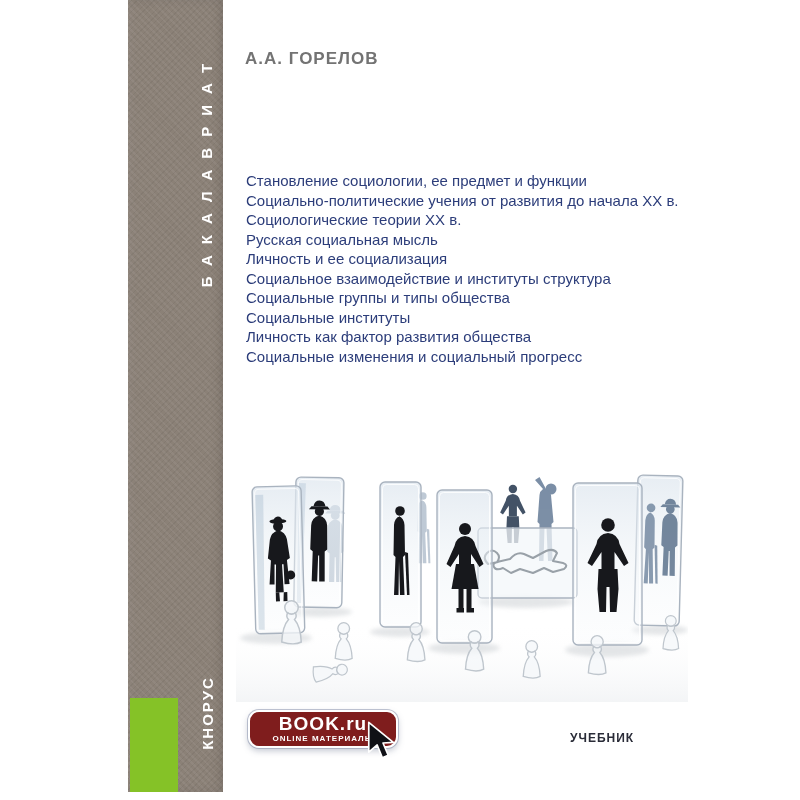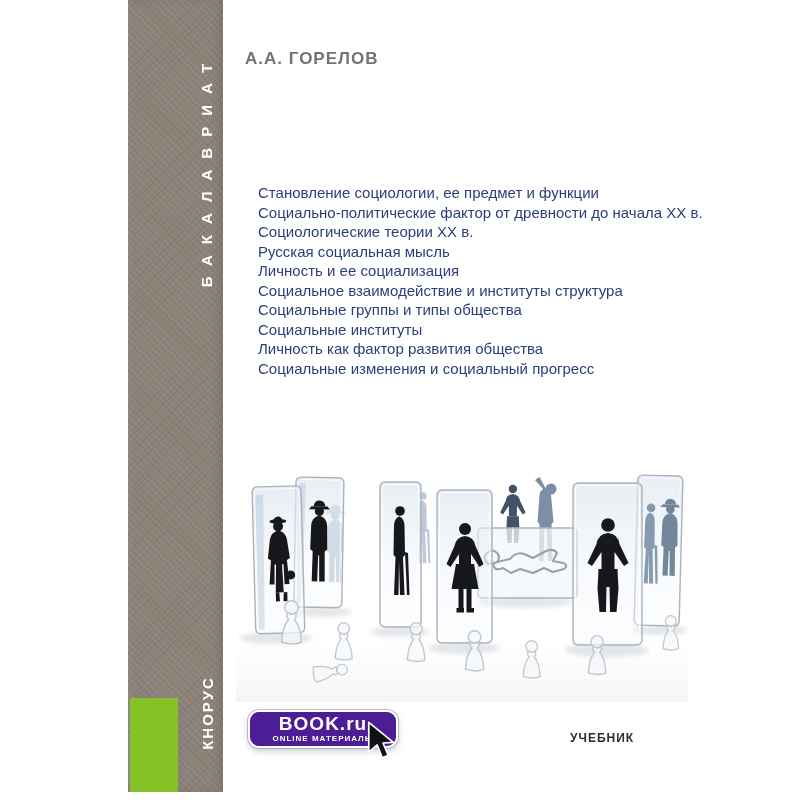--- a/index.html
+++ b/index.html
@@ -14,29 +14,29 @@
   .spine-label{position:absolute;left:78px;top:170px;transform:translate(-50%,-50%) rotate(-90deg);
     white-space:nowrap;color:#ffffff;font-weight:bold;font-size:15px;letter-spacing:11px;}
   .green-block{position:absolute;left:2px;bottom:0;width:48px;height:94px;background:#85c227;}
   .publisher-name{position:absolute;left:79px;top:713px;transform:translate(-50%,-50%) rotate(-90deg);
     white-space:nowrap;color:#ffffff;font-weight:bold;font-size:15px;letter-spacing:2px;}
 
   
   .author{position:absolute;left:245px;top:49px;font-size:17px;font-weight:bold;color:#737373;letter-spacing:1px;}
   .title{position:absolute;left:240px;top:72px;font-family:"DejaVu Serif","Liberation Serif",serif;
     font-weight:bold;font-size:58px;color:#2b3478;letter-spacing:-1px;line-height:1;}
-  .topics{position:absolute;left:246px;top:171px;margin:12px;padding:0;list-style:none;
+  .topics{position:absolute;left:246px;top:171px;margin:0;padding:0;list-style:none;
     font-size:15px;line-height:19.5px;color:#2c3d7a;}
 
   
   .photo{position:absolute;left:236px;top:426px;width:452px;height:276px;}
 
   
   .badge{position:absolute;left:248px;top:710px;width:150px;height:38px;box-sizing:border-box;
-    background:#4c1d95;border:2px solid #ffffff;border-radius:11px;text-align:center;cursor:pointer;
+    background:#7f1d1d;border:2px solid #ffffff;border-radius:11px;text-align:center;cursor:pointer;
     box-shadow:0 0 0 1px rgba(140,150,175,.55), 0 3px 6px rgba(90,100,130,.35);}
   .badge-title{color:#ffffff;font-weight:bold;font-size:19px;letter-spacing:1px;line-height:20px;margin-top:2px;}
   .badge-subtitle{color:#ffffff;font-weight:bold;font-size:8px;letter-spacing:1px;line-height:9px;}
   .cursor-icon{position:absolute;left:366px;top:721px;width:34px;height:44px;z-index:5;}
   .edition{position:absolute;left:570px;top:731px;font-size:12px;font-weight:bold;color:#2a2c38;letter-spacing:1px;}
 </style>
 </head>
 <body>
 
 <div class="root">
@@ -44,21 +44,21 @@
   <div class="spine">
     <div class="spine-label">БАКАЛАВРИАТ</div>
     <div class="green-block"></div>
     <div class="publisher-name">КНОРУС</div>
   </div>
 
   <div class="author">А.А. ГОРЕЛОВ</div>
 
   <ul class="topics">
     <li>Становление социологии, ее предмет и функции</li>
-    <li>Социально-политические фактор от древности до начала XX в.</li>
+    <li>Социально-политические учения от развития до начала XX в.</li>
     <li>Социологические теории XX в.</li>
     <li>Русская социальная мысль</li>
     <li>Личность и ее социализация</li>
     <li>Социальное взаимодействие и институты структура</li>
     <li>Социальные группы и типы общества</li>
     <li>Социальные институты</li>
     <li>Личность как фактор развития общества</li>
     <li>Социальные изменения и социальный прогресс</li>
   </ul>
 

